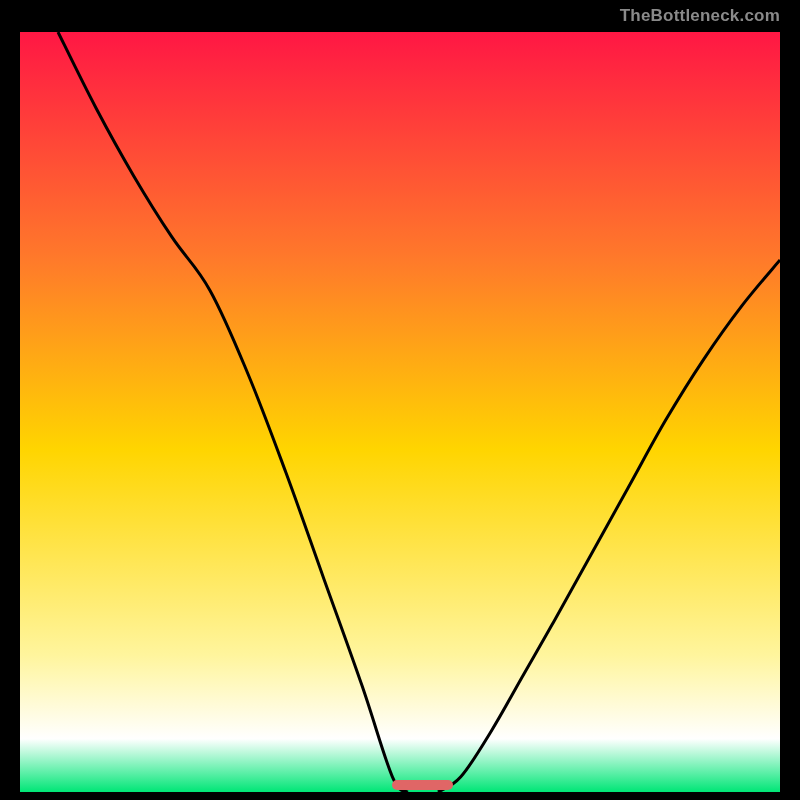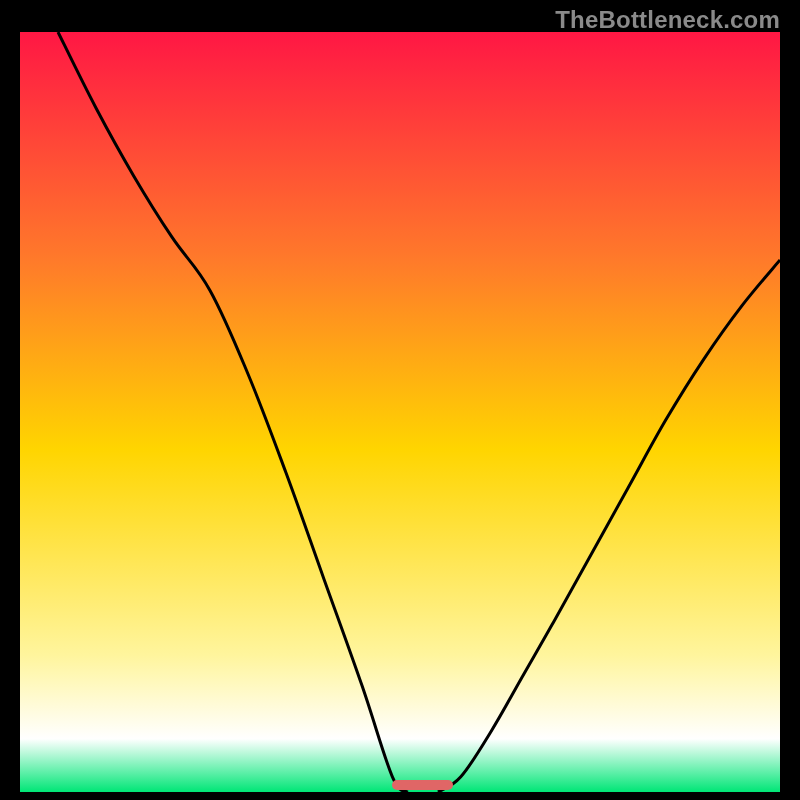--- a/index.html
+++ b/index.html
@@ -23,21 +23,21 @@
     left: 0;
     top: 0;
     width: 760px;
     height: 760px;
   }
   .watermark {
     position: absolute;
     top: 6px;
     right: 20px;
     font-family: Arial, Helvetica, sans-serif;
-    font-size: 24px;
+    font-size: 17px;
     font-weight: 600;
     color: #8a8a8a;
     letter-spacing: 0.2px;
   }
   .marker {
     position: absolute;
     height: 10px;
     border-radius: 5px;
     background: #e06666;
   }

